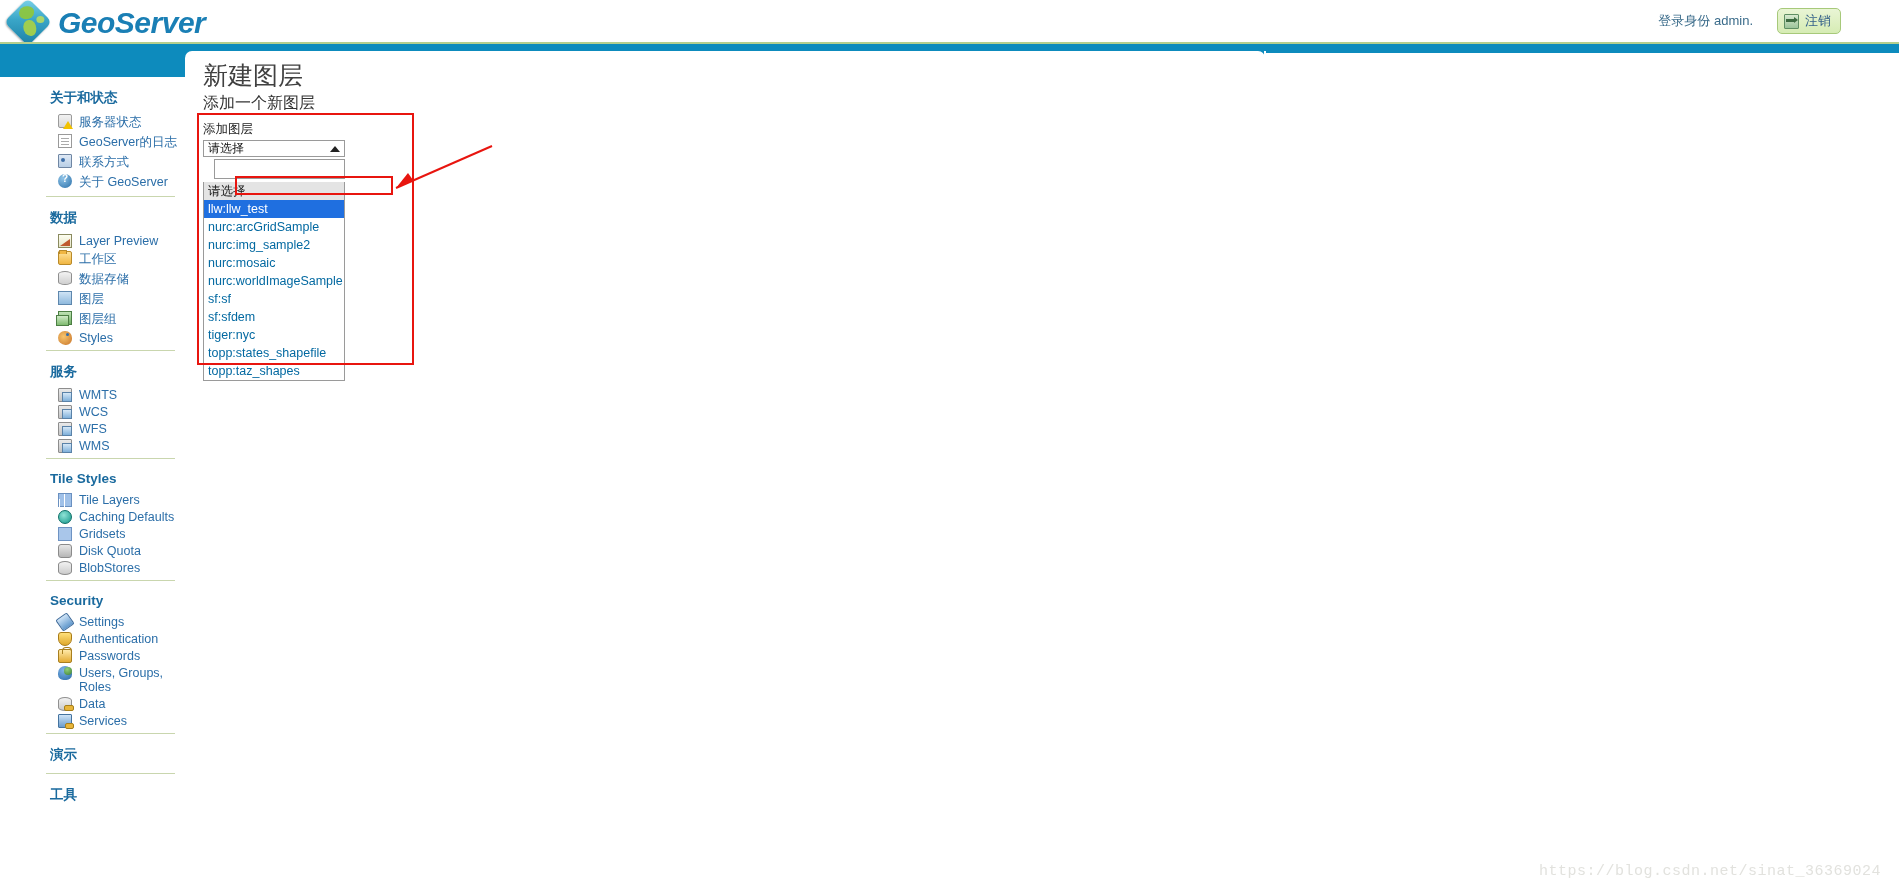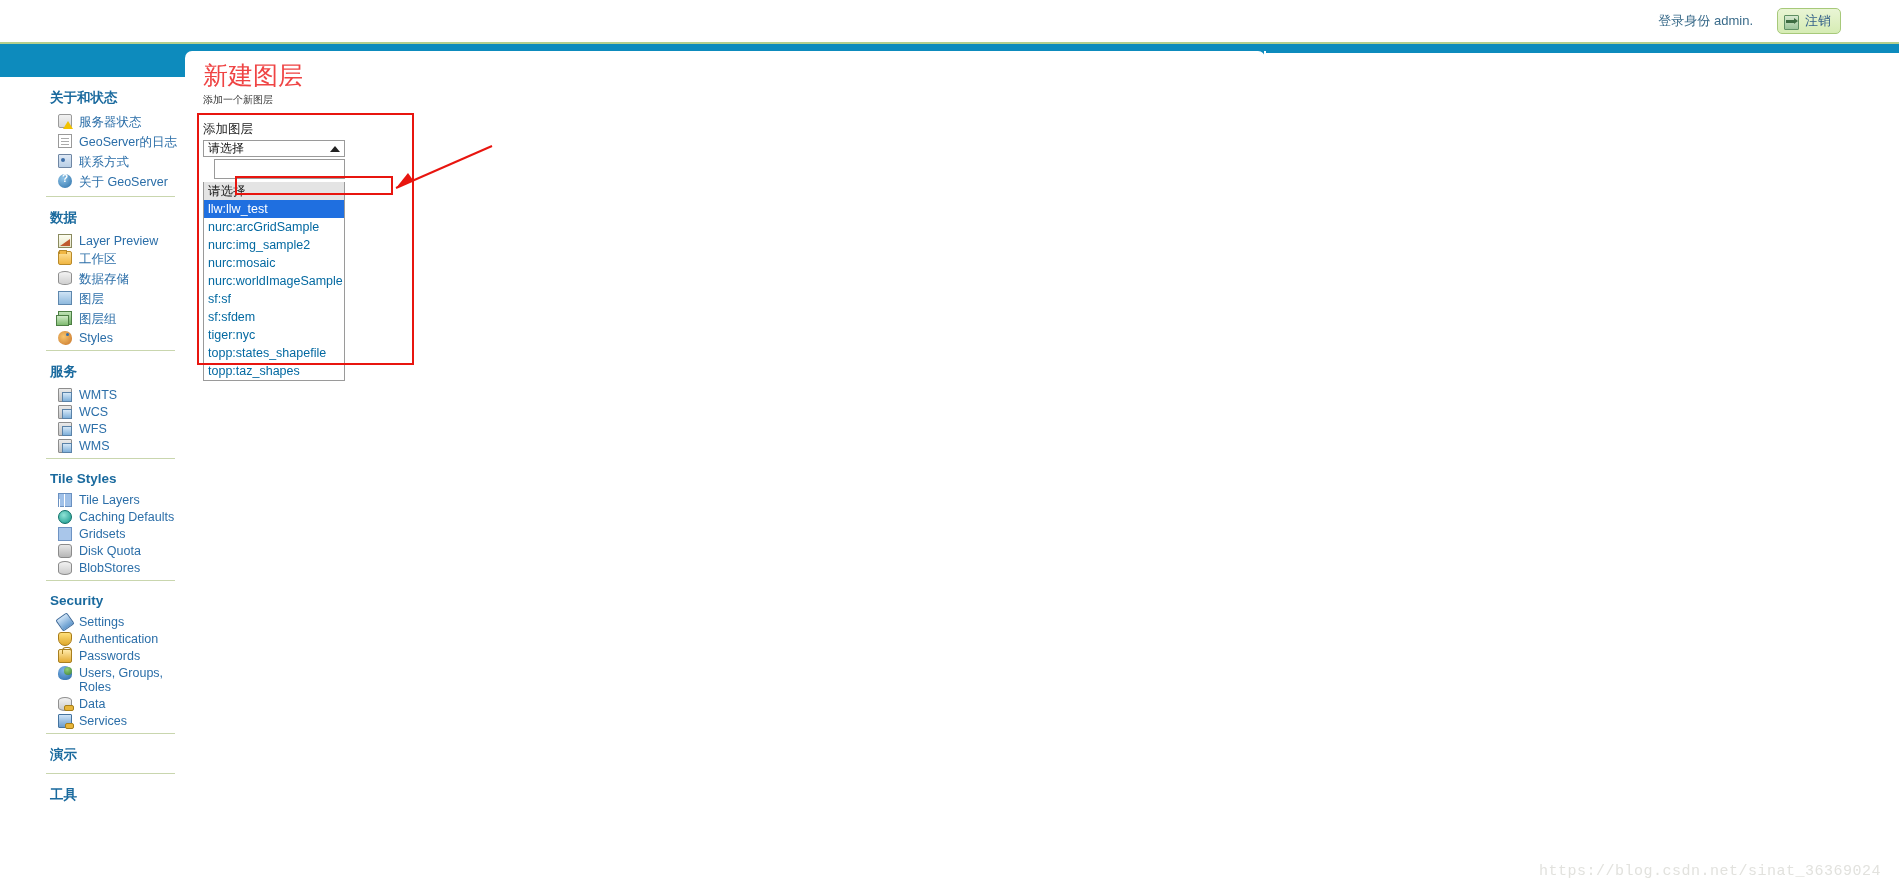--- a/index.html
+++ b/index.html
@@ -27,21 +27,21 @@
       left:2px; top:5px; transform:rotate(-45deg); opacity:.95;}
   .globe .land2 { position:absolute; width:13px;height:16px; background:#a5d04a; border-radius:45% 55% 40% 60%;
       left:16px; top:12px; transform:rotate(-45deg); opacity:.95;}
   .globe .land3 { position:absolute; width:8px;height:7px; background:#b7dc62; border-radius:50%;
       left:20px; top:3px; transform:rotate(-45deg); opacity:.9;}
   .brand { font-size:30px; font-weight:bold; font-style:italic; color:#1a7fb5; letter-spacing:-.5px; }
 
   .login-area { position:absolute; right:58px; top:8px; display:flex; align-items:center; gap:24px; }
   .login-text { font-size:13px; color:#3a6b8a; }
   .logout-btn {
-    display:inline-flex; align-items:flex-end; gap:6px;
+    display:inline-flex; align-items:center; gap:6px;
     background: linear-gradient(#e9f5d5, #d6ecb4);
     border:1px solid #a7c97a; border-radius:5px;
     padding:3px 9px 3px 6px; cursor:pointer;
   }
   .logout-icon { width:15px; height:15px; position:relative; display:inline-block; }
   .logout-icon .door { position:absolute; inset:0; background:linear-gradient(#d8ead0,#9cc49a);
       border:1px solid #5f8f63; border-radius:1px; }
   .logout-icon .arrow { position:absolute; left:2px; top:5px; width:9px; height:3px; background:#3d6b41; }
   .logout-icon .arrow:after { content:""; position:absolute; right:-3px; top:-2px;
       border-left:4px solid #3d6b41; border-top:3.5px solid transparent; border-bottom:3.5px solid transparent; }
@@ -123,22 +123,22 @@
       border:1px solid #a67f1c;border-radius:2px;}
   .ico-svckey { background:linear-gradient(#cfe4f7,#6a9ccd); border:1px solid #44739f; border-radius:1px; }
   .ico-svckey:after{content:"";position:absolute;right:-3px;bottom:-2px;width:7px;height:4px;background:#e8b53a;
       border:1px solid #a67f1c;border-radius:2px;}
 
   
   .content-panel {
     position:absolute; left:185px; top:51px; width:1080px; height:660px;
     background:#fff; border-radius:7px 7px 0 0;
   }
-  .page-title { position:absolute; left:18px; top:8px; font-size:25px; color:#ef4444; font-weight:normal; }
-  .page-sub { position:absolute; left:18px; top:42px; font-size:10px; color:#333;text-align:right; }
+  .page-title { position:absolute; left:18px; top:8px; font-size:25px; color:#404040; font-weight:normal; }
+  .page-sub { position:absolute; left:18px; top:42px; font-size:16px; color:#333;text-align:right; }
 
   
   .red-box {
     position:absolute; left:197px; top:113px; width:217px; height:252px;
     border:2px solid #e8150f; pointer-events:none;
   }
   .red-box-item {
     position:absolute; left:235px; top:176px; width:158px; height:19px;
     border:2px solid #e8150f; pointer-events:none;
   }
@@ -184,20 +184,30 @@
     font-family:"Liberation Mono","DejaVu Sans Mono",monospace;
     font-size:15px; color:#e2e2de; letter-spacing:.5px;
   }
 </style>
 </head>
 <body>
 
 <div id="root">
 
   <div class="header">
+    <div class="logo-wrap">
+      <span class="globe">
+        <span class="diamond">
+          <span class="land1"></span>
+            <span class="land2"></span>
+            <span class="land3"></span>
+        </span>
+      </span>
+      <span class="brand">GeoServer</span>
+    </div>
 
     <div class="login-area">
       <span class="login-text">登录身份 admin.</span>
       <span class="logout-btn">
         <span class="logout-icon">
           <span class="door"></span>
             <span class="arrow"></span>
         </span>
         <span class="logout-label">注销</span>
       </span>

